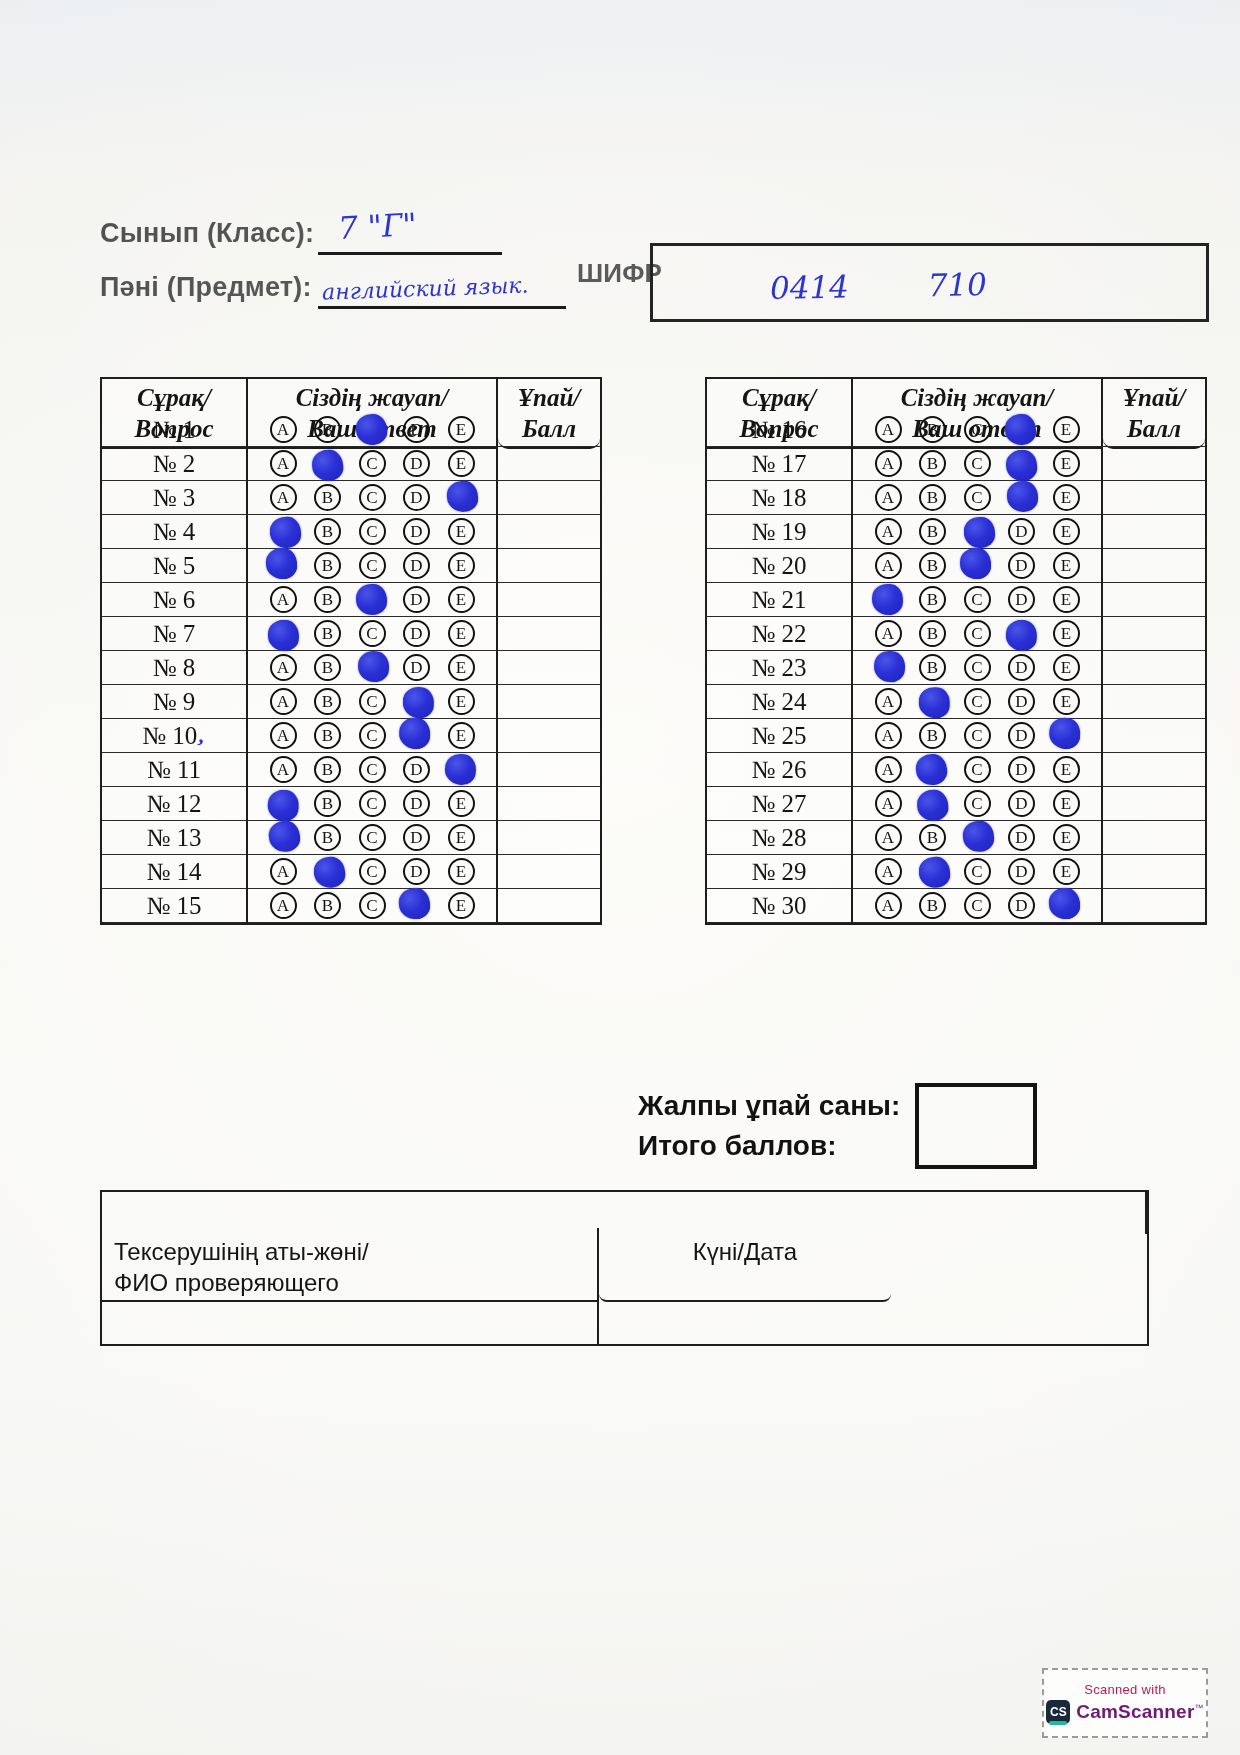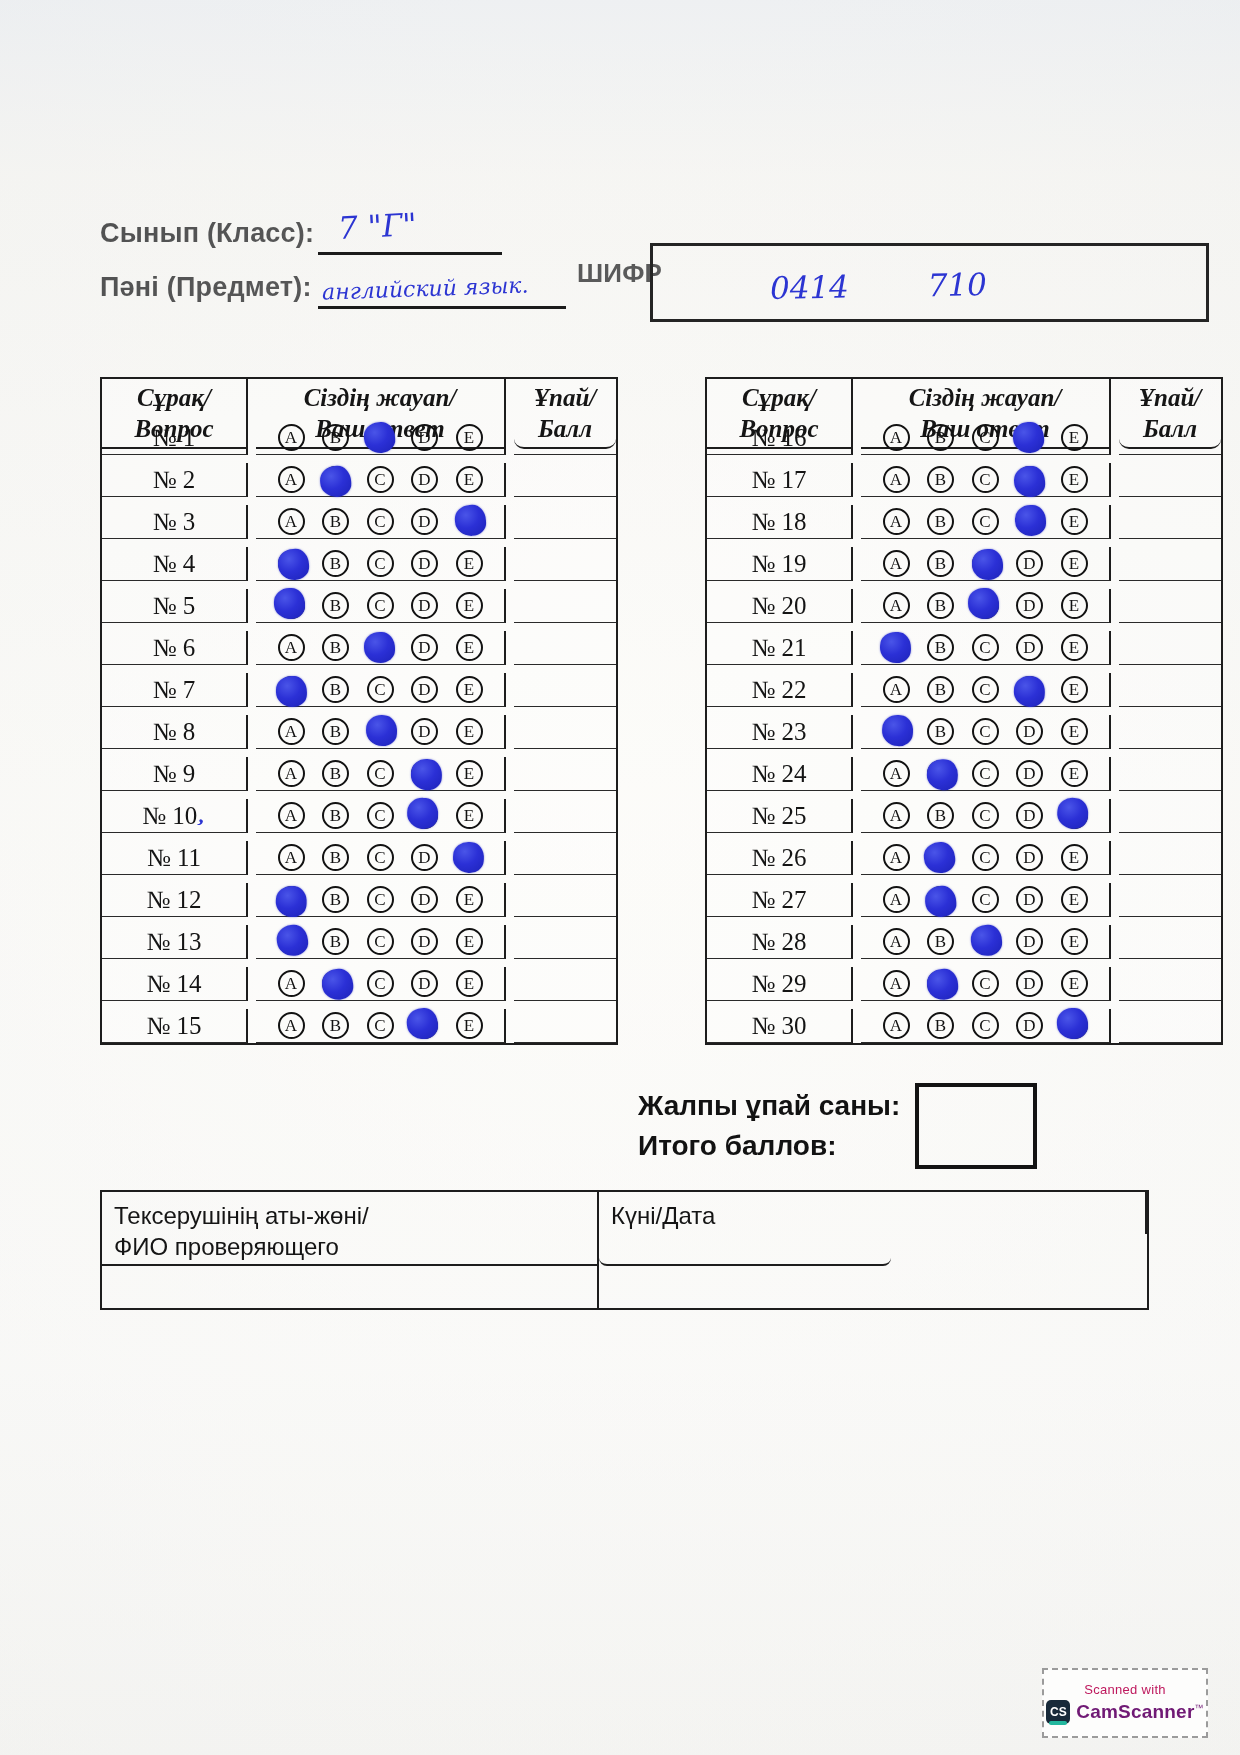--- a/index.html
+++ b/index.html
@@ -10,21 +10,21 @@
         background:radial-gradient(120% 90% at 50% 42%, rgba(255,255,255,.35), rgba(210,216,222,.18) 100%);}
 
   
   .lbl{position:absolute;font-weight:bold;font-size:27px;color:#161616;letter-spacing:.2px;}
   .hand{position:absolute;color:#2c35d2;font-family:"DejaVu Serif",serif;font-style:italic;z-index:3;}
   .uline{position:absolute;height:3px;background:#1b1b1b;z-index:2;}
   .cipherbox{position:absolute;left:650px;top:243px;width:553px;height:73px;border:3px solid #242424;background:transparent;z-index:2;}
 
   
   .sheet{position:absolute;display:grid;grid-template-columns:146px 250px 102px;
-         grid-auto-rows:34px;border:2px solid #1d1d1d;background:rgba(255,255,255,.35);z-index:2;gap:8px;}
+         grid-auto-rows:34px;border:2px solid #1d1d1d;background:rgba(255,255,255,.35);z-index:2;}
   .sheet .hcell{height:68px;border-right:2px solid #1d1d1d;border-bottom:2px solid #1d1d1d;
          display:flex;flex-direction:column;align-items:center;justify-content:center;
          font-family:"Liberation Serif",serif;font-weight:bold;font-style:italic;font-size:25px;color:#151515;line-height:31px;}
   .sheet .hcell:nth-child(3n){border-right:none;border-radius:10px;}
   .cell{border-right:2px solid #1d1d1d;border-bottom:1.6px solid #2a2a2a;display:flex;align-items:center;}
   .qcell{justify-content:center;font-family:"Liberation Serif",serif;font-size:25px;color:#141414;}
   .qcell .mark{color:#2c35d2;font-weight:bold;margin-left:3px;transform:rotate(18deg);font-size:22px;}
   .acell{justify-content:space-evenly;padding:0 4px;}
   .scell{border-right:none;}
   .bubble{position:relative;width:27px;height:27px;border:2.2px solid #121212;border-radius:50%;
@@ -38,22 +38,22 @@
           box-shadow:0 0 2px rgba(30,35,190,.55);}
 
   
   .totals{position:absolute;left:638px;top:1086px;font-weight:bold;font-size:28px;color:#121212;line-height:40px;z-index:2;}
   .totalbox{position:absolute;left:915px;top:1083px;width:114px;height:78px;border:4px solid #131313;z-index:2;}
 
   
   .ftable{position:absolute;left:100px;top:1190px;width:1045px;border:2.4px solid #1d1d1d;
           display:grid;grid-template-columns:497px 292px 256px;grid-auto-rows:auto;z-index:2;}
   .fcell{border-right:2px solid #1d1d1d;border-bottom:2px solid #1d1d1d;padding:8px 12px;
-         font-size:24px;color:#151515;line-height:31px;height:56px;}
-  .fcell.c3{border-right:none;border-radius:8px;}
+         font-size:24px;color:#151515;line-height:31px;height:56px;margin-top:36px;}
+  .fcell.c3{border-right:none;text-align:center;border-radius:8px;}
   .fempty{height:42px;border-right:2px solid #1d1d1d;border-bottom:none;}
   .fempty.c3{border-right:none;}
 
   
   .badge{position:absolute;left:1042px;top:1668px;width:166px;height:70px;background:#fdfdfc;
          border:2px dashed #9b9b9b;box-sizing:border-box;display:flex;flex-direction:column;
          align-items:center;justify-content:center;gap:3px;z-index:2;}
   .badge .sw{font-size:13px;color:#be185d;letter-spacing:.3px;}
   .brandline{display:flex;align-items:center;gap:6px;}
   .cslogo{width:24px;height:24px;background:#182a3a;border-radius:5px;position:relative;

